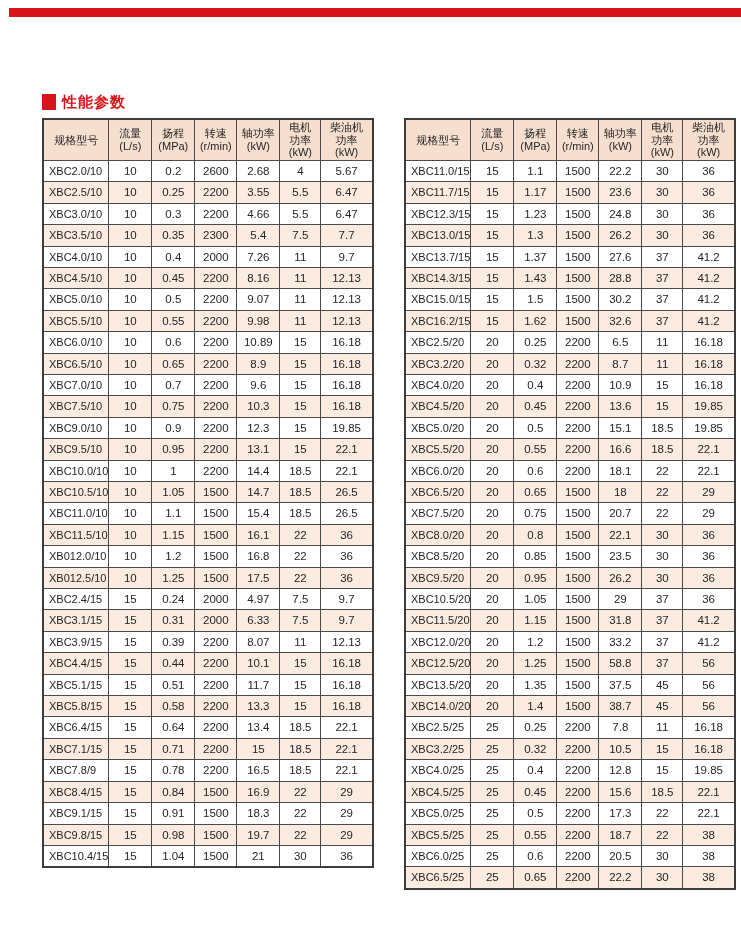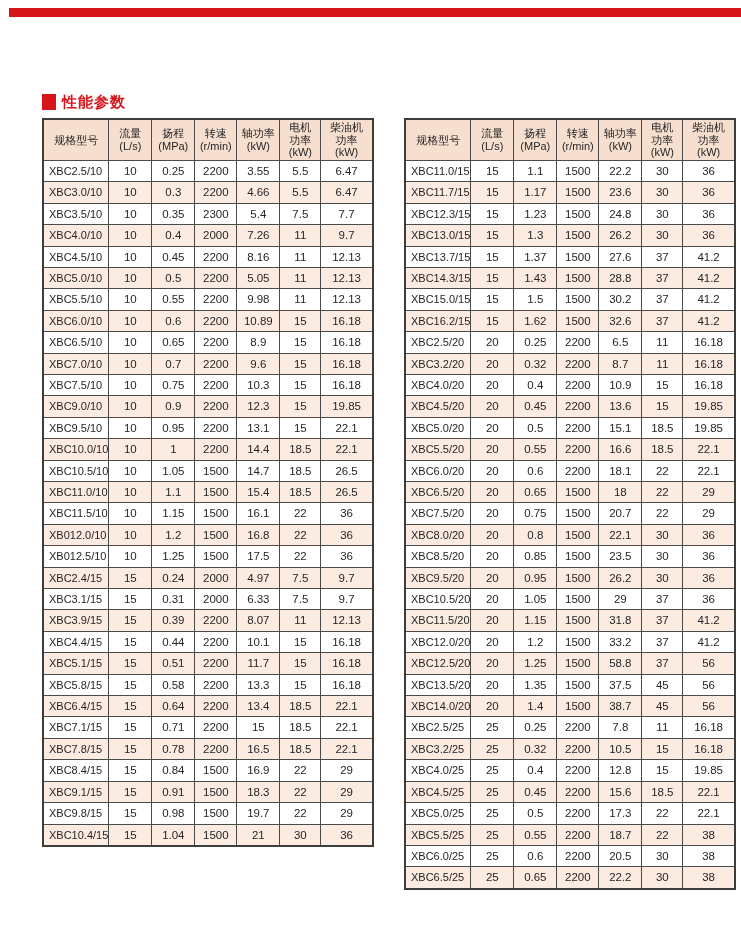--- a/index.html
+++ b/index.html
@@ -93,20 +93,29 @@
           <th>流量<br>(L/s)</th>
           <th>扬程<br>(MPa)</th>
           <th>转速<br>(r/min)</th>
           <th>轴功率<br>(kW)</th>
           <th>电机<br>功率<br>(kW)</th>
           <th>柴油机<br>功率<br>(kW)</th>
         </tr>
       </thead>
       <tbody>
         <tr>
+          <td class="model">XBC2.0/10</td>
+          <td>10</td>
+          <td>0.2</td>
+          <td>2600</td>
+          <td>2.68</td>
+          <td>4</td>
+          <td>5.67</td>
+        </tr>
+        <tr>
           <td class="model">XBC2.5/10</td>
           <td>10</td>
           <td>0.25</td>
           <td>2200</td>
           <td>3.55</td>
           <td>5.5</td>
           <td>6.47</td>
         </tr>
         <tr>
           <td class="model">XBC3.0/10</td>
@@ -142,21 +151,21 @@
           <td>2200</td>
           <td>8.16</td>
           <td>11</td>
           <td>12.13</td>
         </tr>
         <tr>
           <td class="model">XBC5.0/10</td>
           <td>10</td>
           <td>0.5</td>
           <td>2200</td>
-          <td>5.05</td>
+          <td>9.07</td>
           <td>11</td>
           <td>12.13</td>
         </tr>
         <tr>
           <td class="model">XBC5.5/10</td>
           <td>10</td>
           <td>0.55</td>
           <td>2200</td>
           <td>9.98</td>
           <td>11</td>
@@ -336,21 +345,21 @@
         <tr>
           <td class="model">XBC7.1/15</td>
           <td>15</td>
           <td>0.71</td>
           <td>2200</td>
           <td>15</td>
           <td>18.5</td>
           <td>22.1</td>
         </tr>
         <tr>
-          <td class="model">XBC7.8/15</td>
+          <td class="model">XBC7.8/9</td>
           <td>15</td>
           <td>0.78</td>
           <td>2200</td>
           <td>16.5</td>
           <td>18.5</td>
           <td>22.1</td>
         </tr>
         <tr>
           <td class="model">XBC8.4/15</td>
           <td>15</td>

